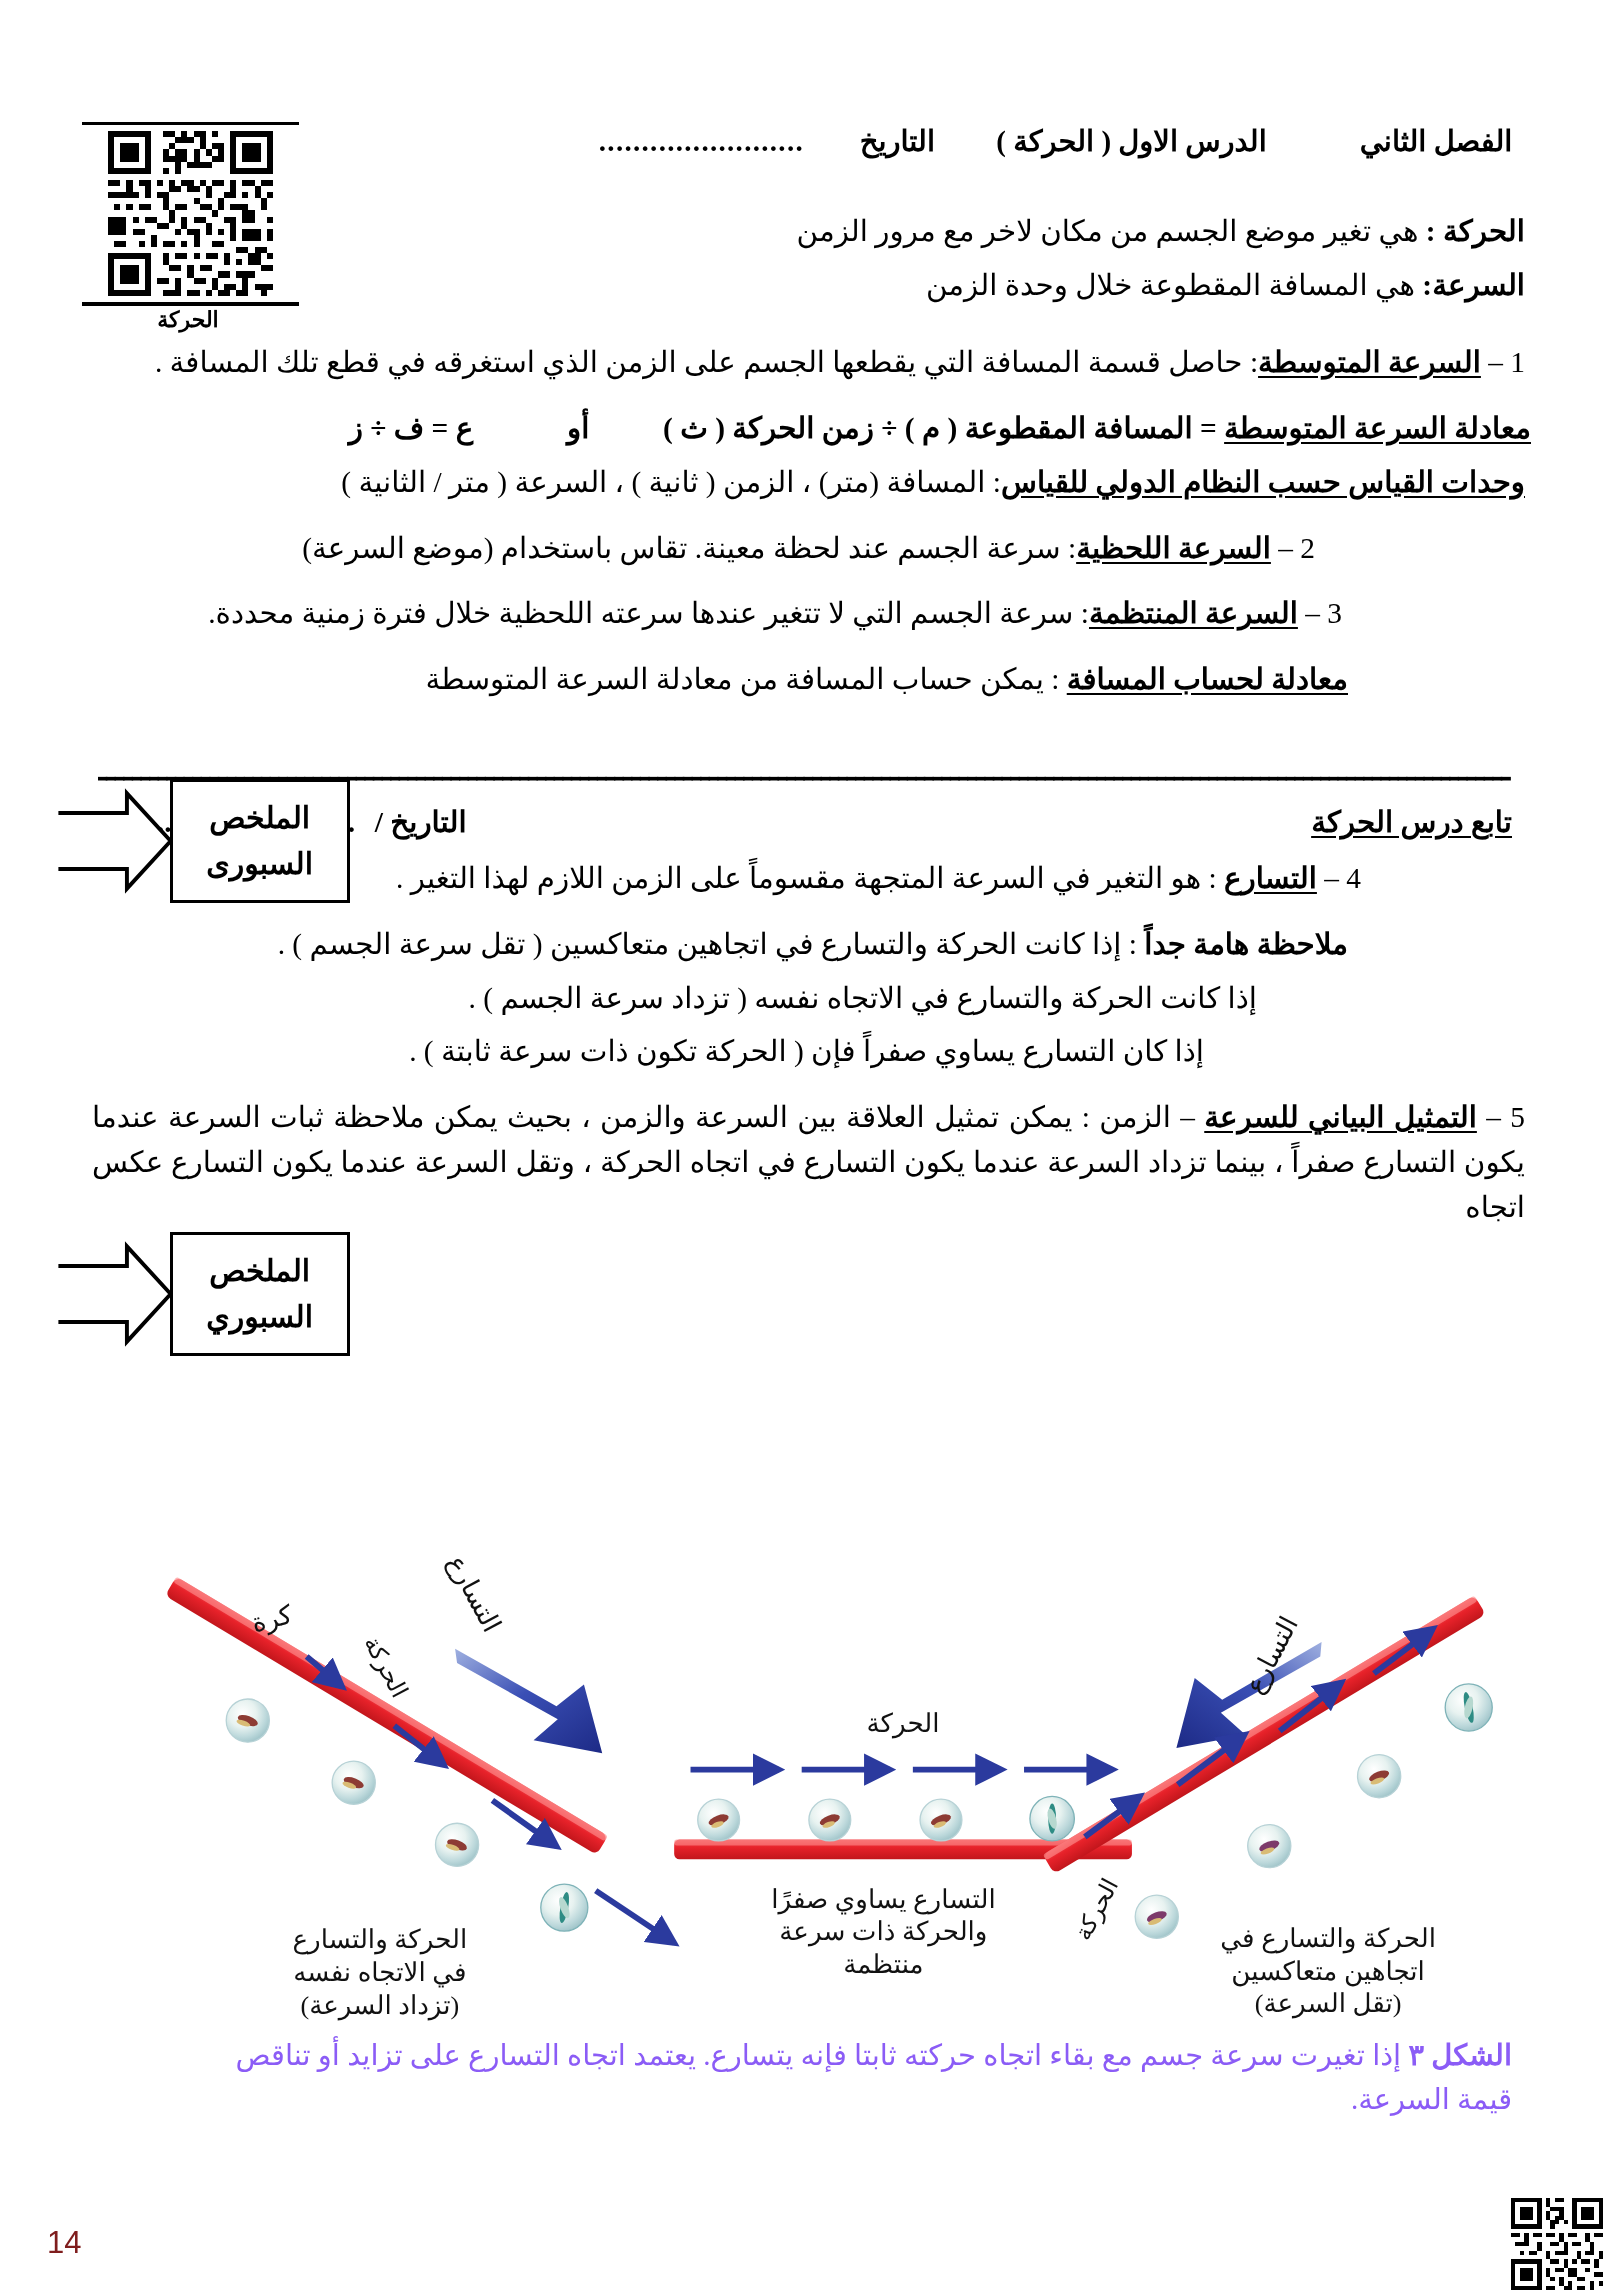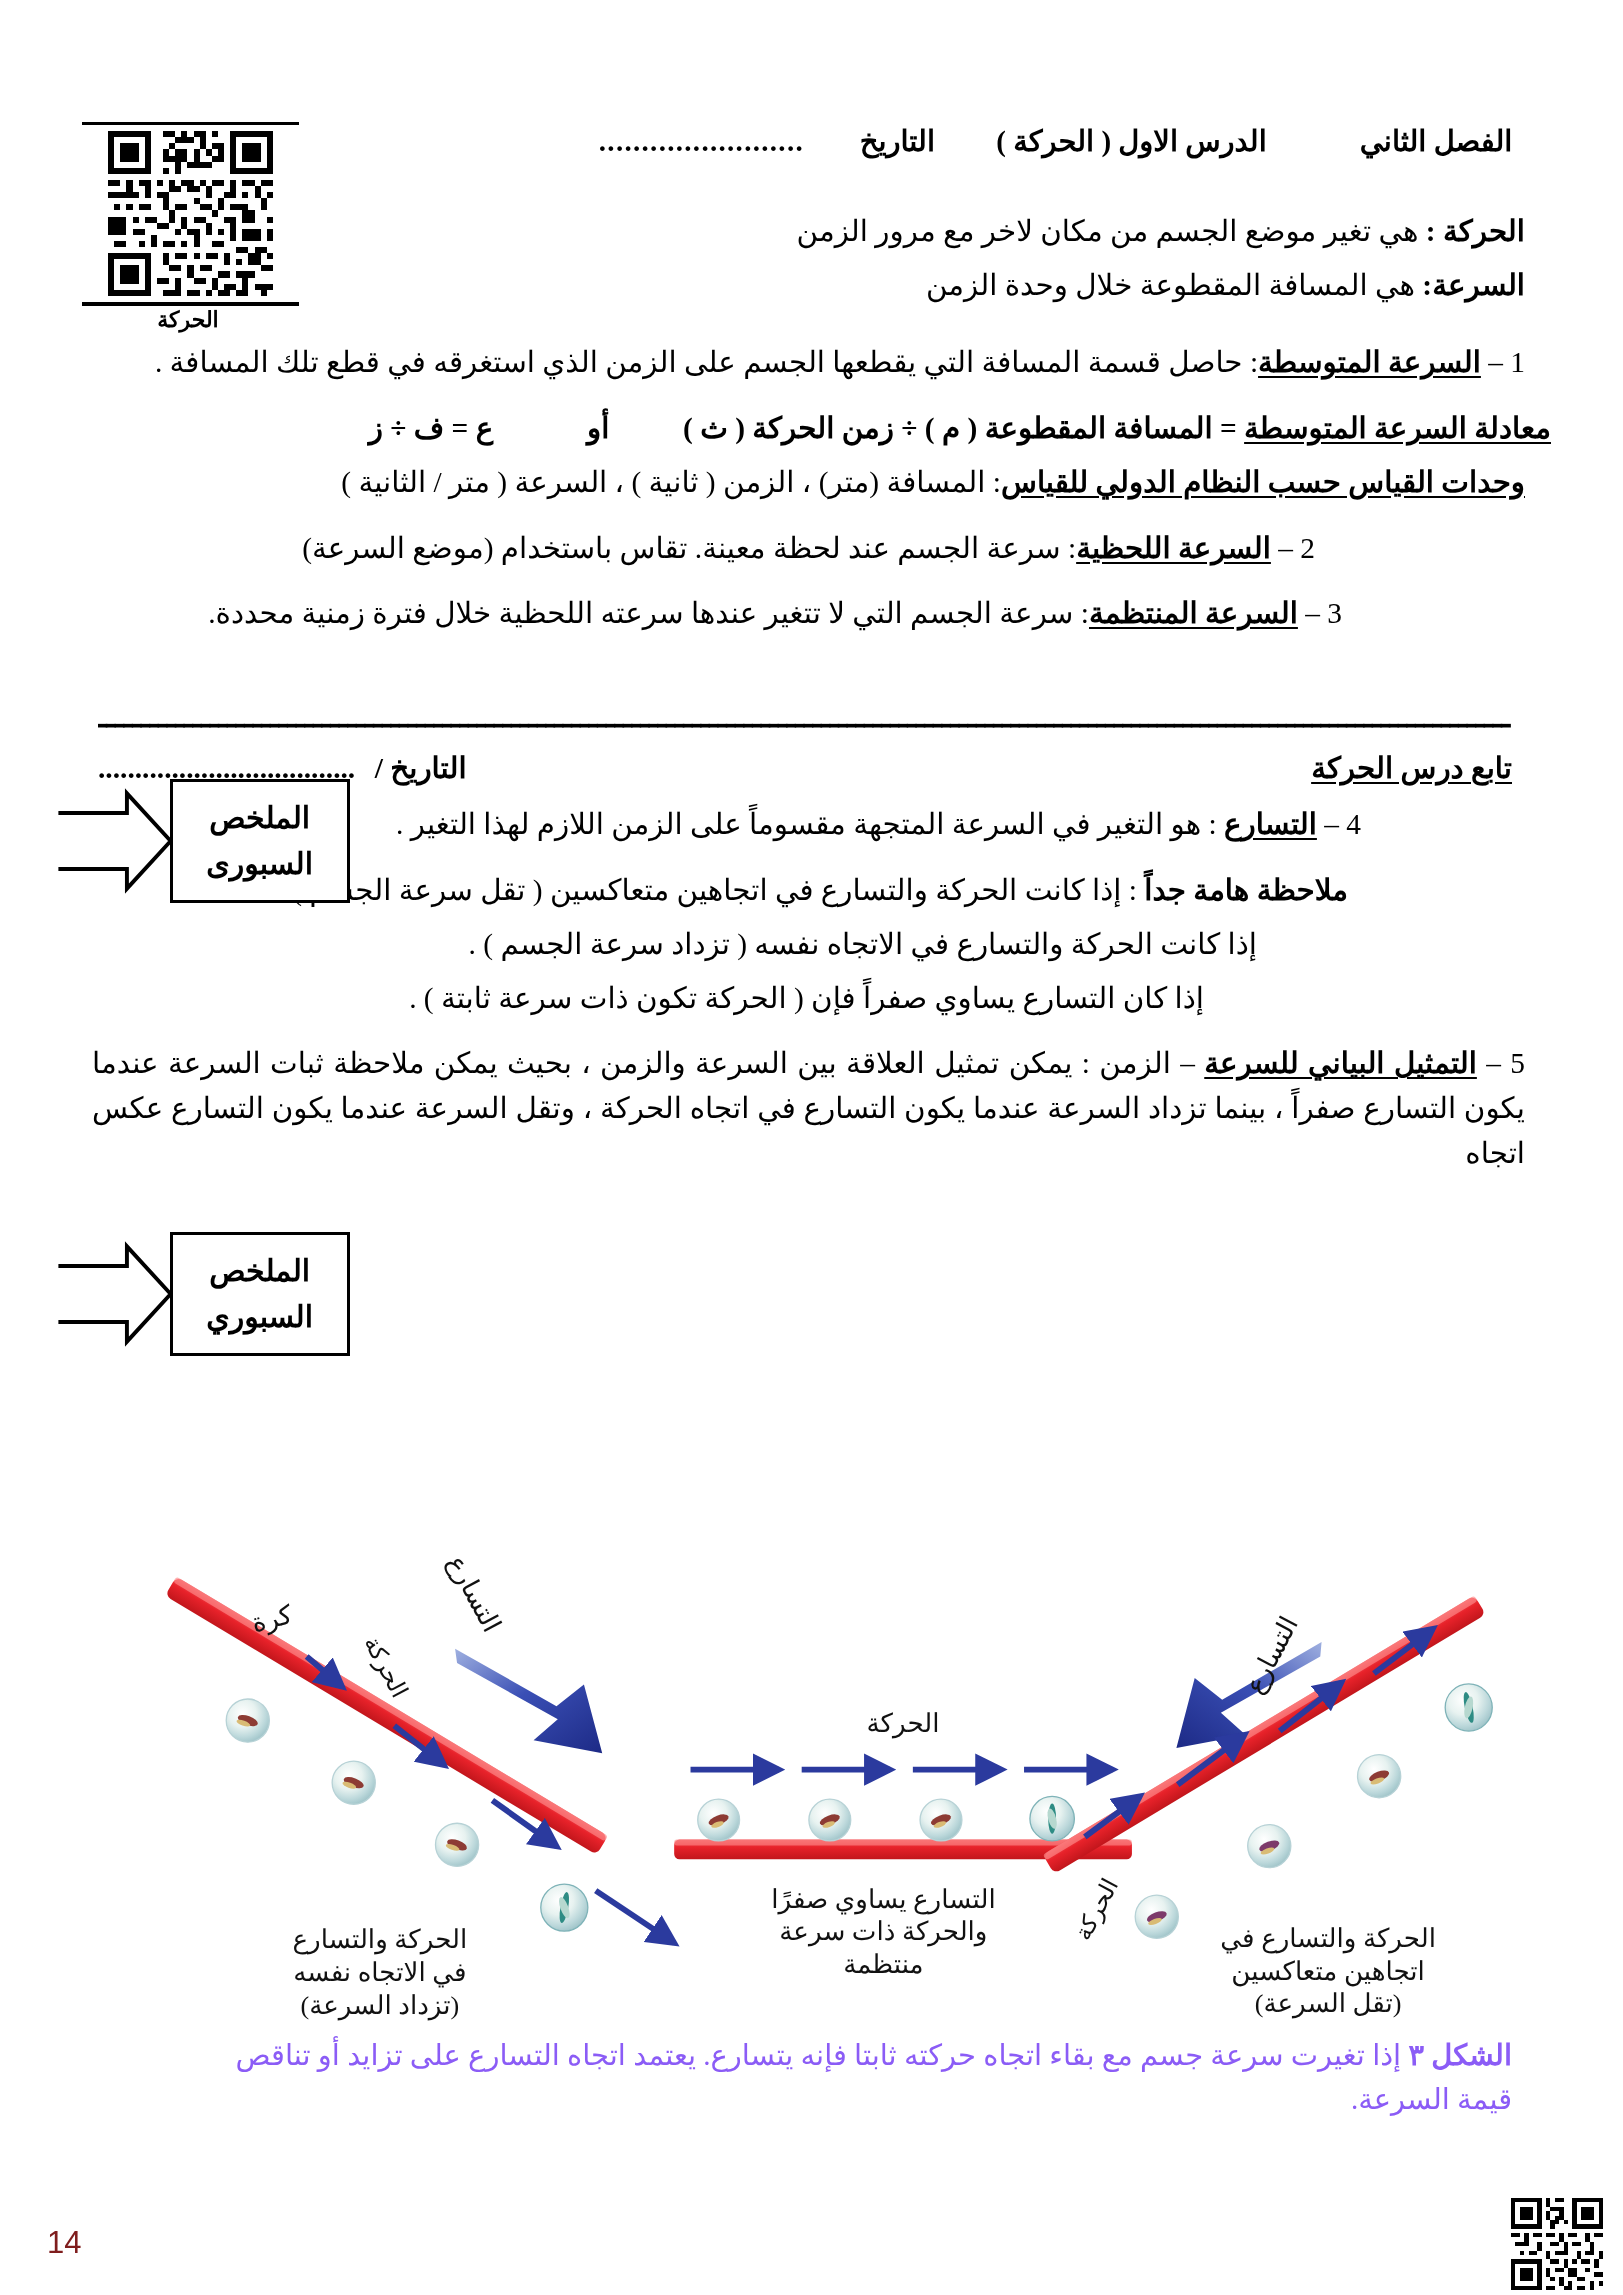--- a/index.html
+++ b/index.html
@@ -255,21 +255,21 @@
 
 
     <div class="spacer-sm"></div>
 
     <div class="ln justify">
       <span>1 – </span><span class="ub">السرعة المتوسطة</span><span>: حاصل قسمة المسافة التي يقطعها الجسم على الزمن الذي استغرقه في قطع تلك المسافة .</span>
     </div>
 
     <div class="spacer-sm"></div>
 
-    <div class="ln" style="padding-right:72px;">
+    <div class="ln" style="padding-right:92px;">
       <span class="ub">معادلة السرعة المتوسطة</span><span class="b"> = المسافة المقطوعة ( م ) ÷ زمن الحركة ( ث )</span>
       <span style="display:inline-block;width:59px;"></span>
       <span class="b">أو</span>
       <span style="display:inline-block;width:79px;"></span>
       <span class="b nowrap">ع = ف ÷ ز</span>
     </div>
 
     <div class="ln">
       <span class="ub">وحدات القياس حسب النظام الدولي للقياس</span><span>: المسافة (متر)    ، الزمن ( ثانية ) ، السرعة ( متر / الثانية )</span>
     </div>
@@ -281,20 +281,23 @@
     </div>
 
     <div class="spacer-sm"></div>
 
     <div class="ln" style="padding-right:281px;">
       <span>3 – </span><span class="ub">السرعة المنتظمة</span><span>: سرعة الجسم التي لا تتغير  عندها سرعته اللحظية خلال فترة زمنية محددة.</span>
     </div>
 
     <div class="spacer-sm"></div>
 
+    <div class="ln" style="padding-right:275px;">
+      <span class="ub">معادلة لحساب المسافة</span><span> : يمكن حساب المسافة من معادلة السرعة المتوسطة</span>
+    </div>
 
     <div class="spacer-md"></div>
 
 
     <div class="divider">ــــــــــــــــــــــــــــــــــــــــــــــــــــــــــــــــــــــــــــــــــــــــــــــــــــــــــــــــــــــــــــــــــــــــــــــــــــــــــــــــــــ</div>
 
     <div class="sec-hdr">
       <span class="ub" style="margin-left:auto;">تابع درس الحركة</span>
       <span class="rightgrp">
         <span>التاريخ /</span>

